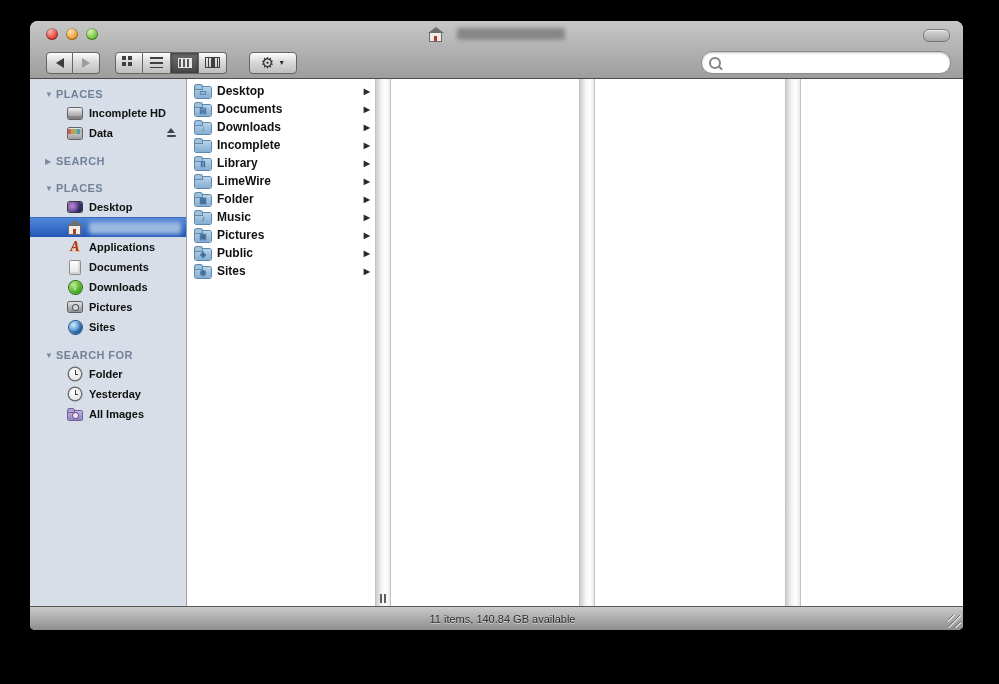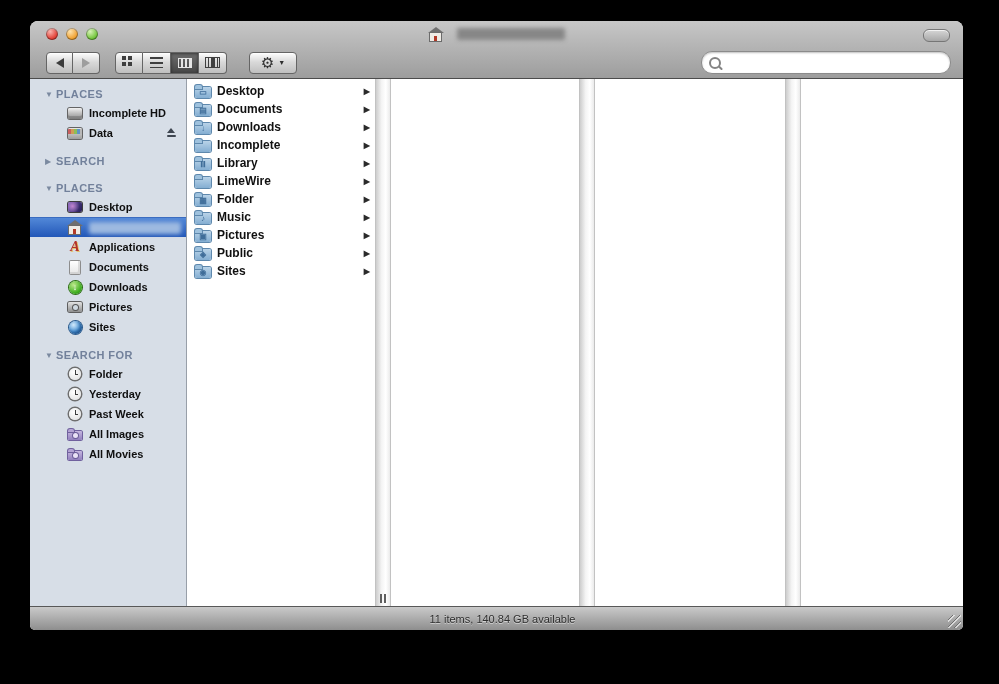--- a/index.html
+++ b/index.html
@@ -274,45 +274,30 @@
   </div>
 
   <div class="sb-item">
               <span class="sb-icon icon-clock-icon">
                 <span class="hand-m"></span>
                 <span class="hand-h"></span>
               </span>
     <span class="sb-label">Yesterday</span>
   </div>
 
-  <div class="sb-item">
-              <span class="sb-icon icon-clock-icon">
-                <span class="hand-m"></span>
-                <span class="hand-h"></span>
-              </span>
-    <span class="sb-label">Past Week</span>
-  </div>
 
   <div class="sb-item">
               <span class="sb-icon icon-smart-folder-icon">
                 <span class="sf-body"></span>
                 <span class="sf-tab"></span>
                 <span class="sf-gear"></span>
               </span>
     <span class="sb-label">All Images</span>
   </div>
 
-  <div class="sb-item">
-              <span class="sb-icon icon-smart-folder-icon">
-                <span class="sf-body"></span>
-                <span class="sf-tab"></span>
-                <span class="sf-gear"></span>
-              </span>
-    <span class="sb-label">All Movies</span>
-  </div>
 
 </div>
   </div>
 </div>
     <div class="content">
       <div class="cols">
         <div class="col col-first" id="col1">
   <div class="col-item">
     <span class="folder-icon">
       <span class="folder-body"></span>

